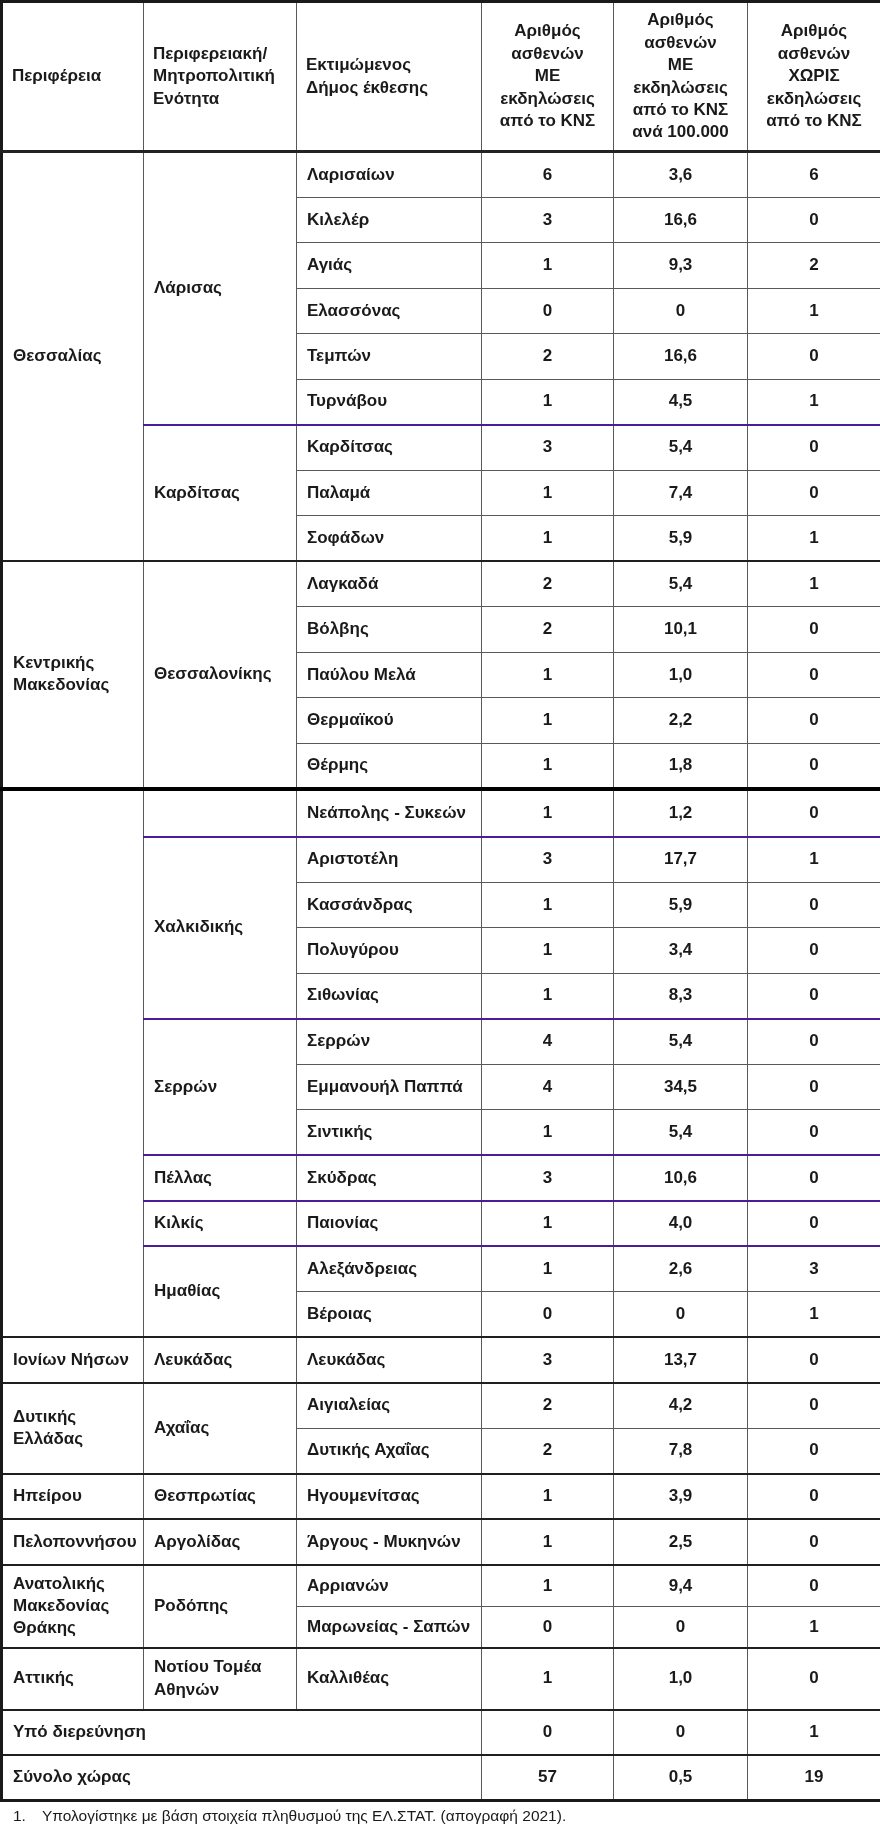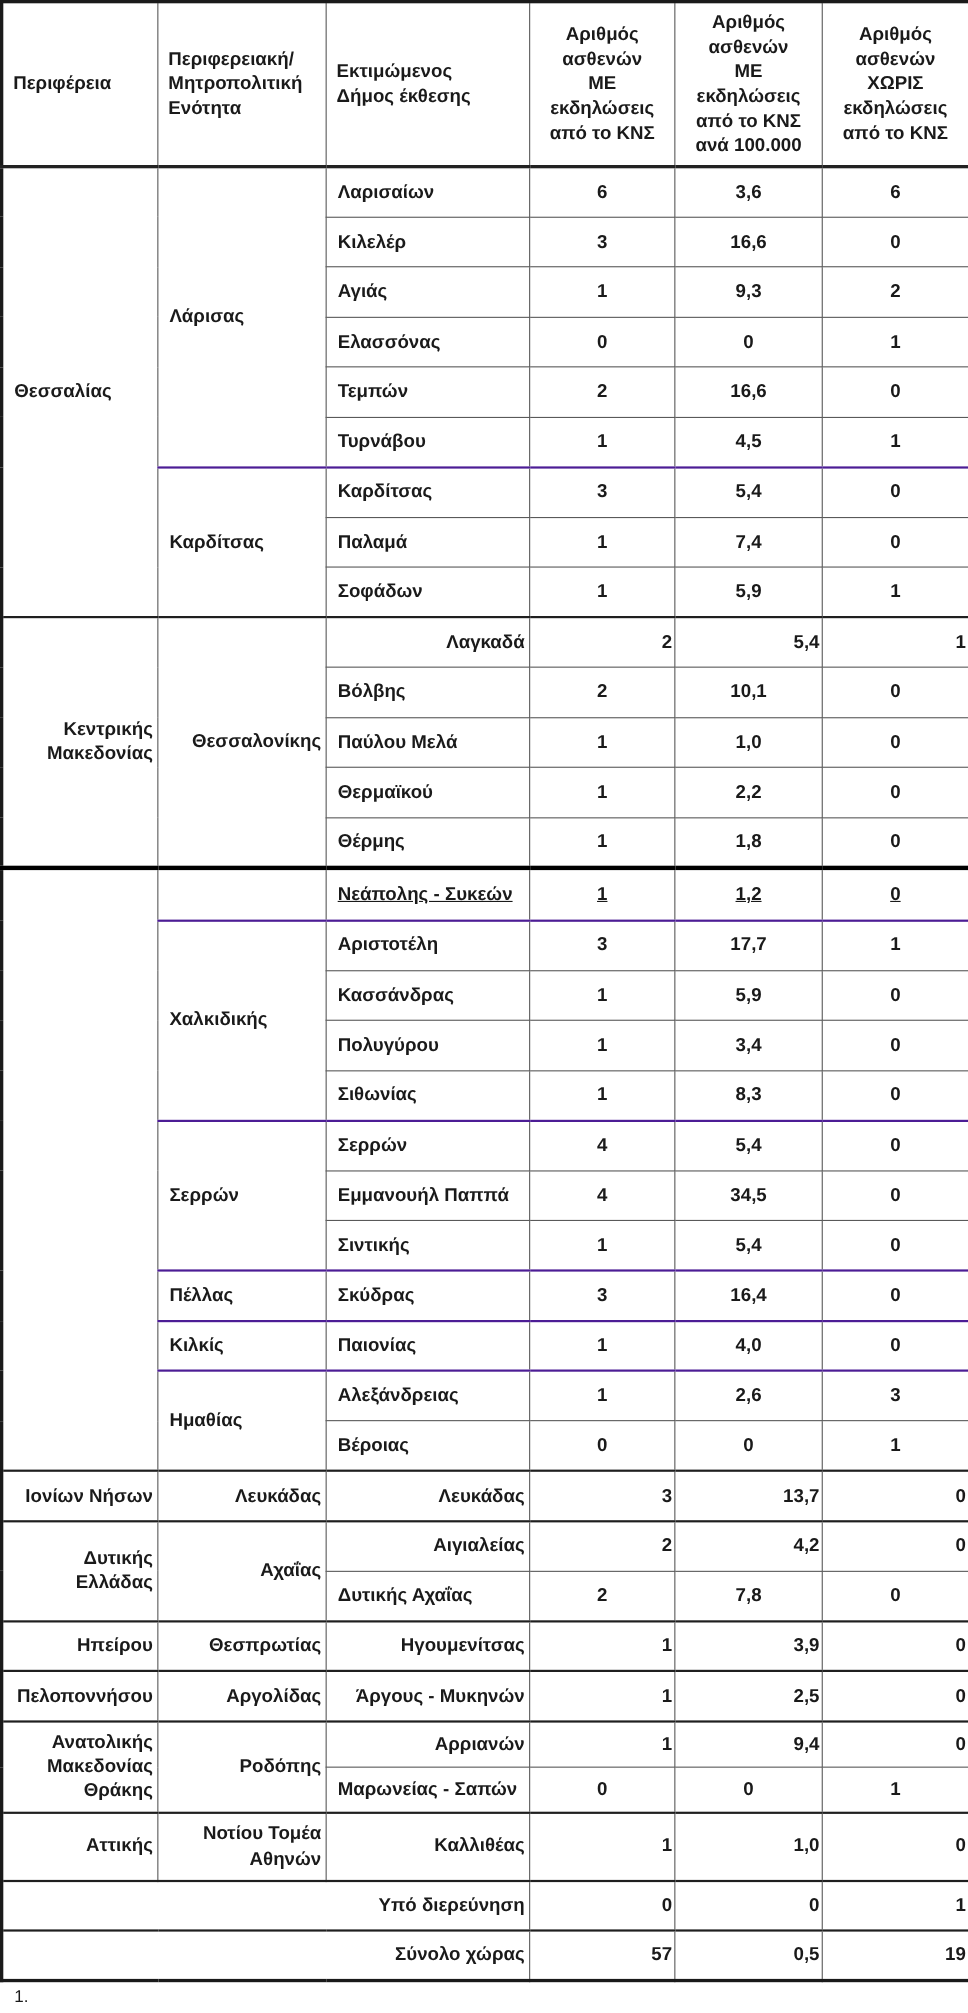--- a/index.html
+++ b/index.html
@@ -29,35 +29,35 @@
     font-size: 17px;
     font-weight: bold;
     line-height: 1.32;
     white-space: pre-line;
     border-bottom: 3px solid #222222;
     background: #ffffff;
   }
   th.left { text-align: left; padding-left: 9px; padding-right: 4px; }
   th.center { text-align: center; padding: 0 2px; }
   tbody tr { height: 45.5px; }
-  tbody tr:nth-child(15) { height: 48px; text-decoration: underline; }
+  tbody tr:nth-child(15) { height: 48px; }
   tbody tr:nth-child(32) { height: 42px; }
   tbody tr:nth-child(33) { height: 41px; }
   tbody tr:nth-child(34) { height: 62px; }
   td {
     font-size: 17px;
     font-weight: bold;
     line-height: 1.3;
   }
   td.region-cell, td.unit-cell, td.muni-cell, td.label-cell {
     text-align: left;
     padding: 2px 4px 2px 10px;
   }
   td.val { text-align: center; padding: 0 2px; }
-  tr.top-region > td { border-top: 2.5px solid #1f1f1f; text-align: right; }
+  tr.top-region > td { border-top: 2.5px solid #1f1f1f; }
   tr.top-unit > td { border-top: 2px solid #4c1d95; }
   tr.top-split > td { border-top: 4px solid #000000; }
   .footnote {
     display: flex;
     align-items: flex-start;
     gap: 16px;
     padding: 5px 10px 0 13px;
     font-size: 15.5px;
     font-weight: normal;
     color: #1a1a1a;
@@ -240,21 +240,21 @@
       <tr class="top-none">
         <td class="muni-cell">Σιντικής</td>
         <td class="val">1</td>
         <td class="val">5,4</td>
         <td class="val">0</td>
       </tr>
       <tr class="top-unit">
         <td class="unit-cell">Πέλλας</td>
         <td class="muni-cell">Σκύδρας</td>
         <td class="val">3</td>
-        <td class="val">16,4</td>
+        <td class="val">10,6</td>
         <td class="val">0</td>
       </tr>
       <tr class="top-unit">
         <td class="unit-cell">Κιλκίς</td>
         <td class="muni-cell">Παιονίας</td>
         <td class="val">1</td>
         <td class="val">4,0</td>
         <td class="val">0</td>
       </tr>
       <tr class="top-unit">
@@ -340,13 +340,14 @@
         <td class="label-cell" colspan="3">Σύνολο χώρας</td>
         <td class="val">57</td>
         <td class="val">0,5</td>
         <td class="val">19</td>
       </tr>
     </tbody>
 </table>
 
 <div class="footnote">
   <span>1.</span>
+  <span>Υπολογίστηκε με βάση στοιχεία πληθυσμού της  ΕΛ.ΣΤΑΤ. (απογραφή 2021).</span>
 </div>
 
 </body></html>

